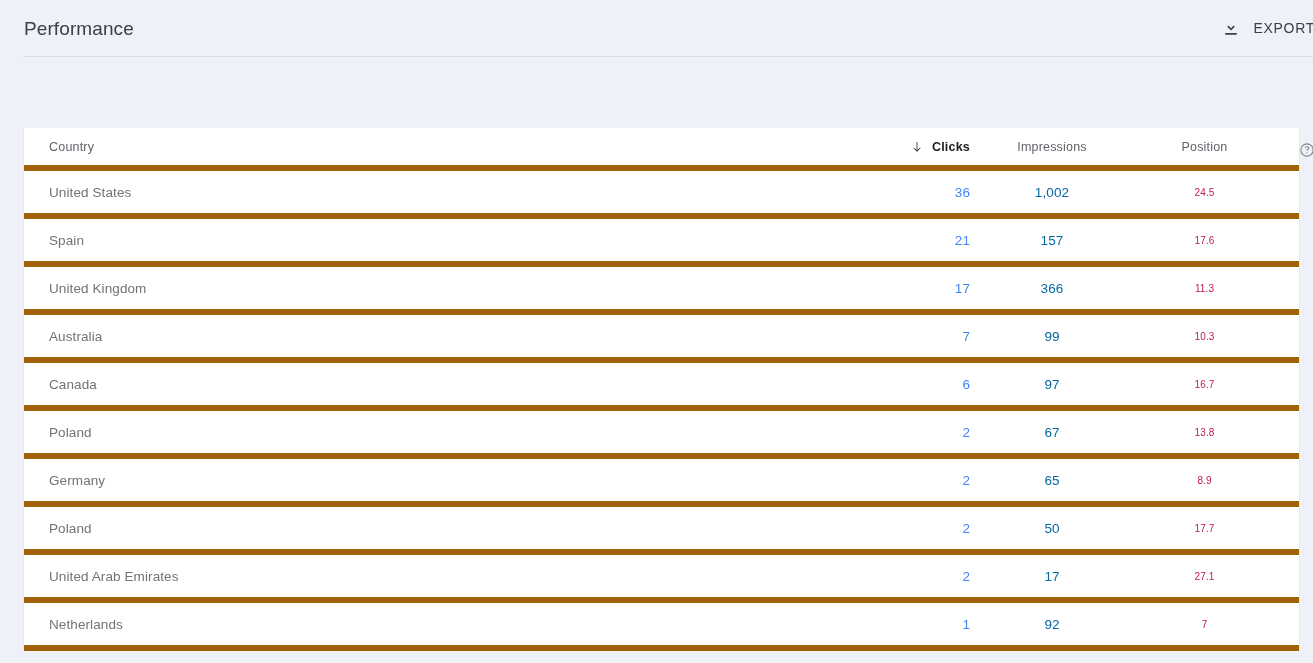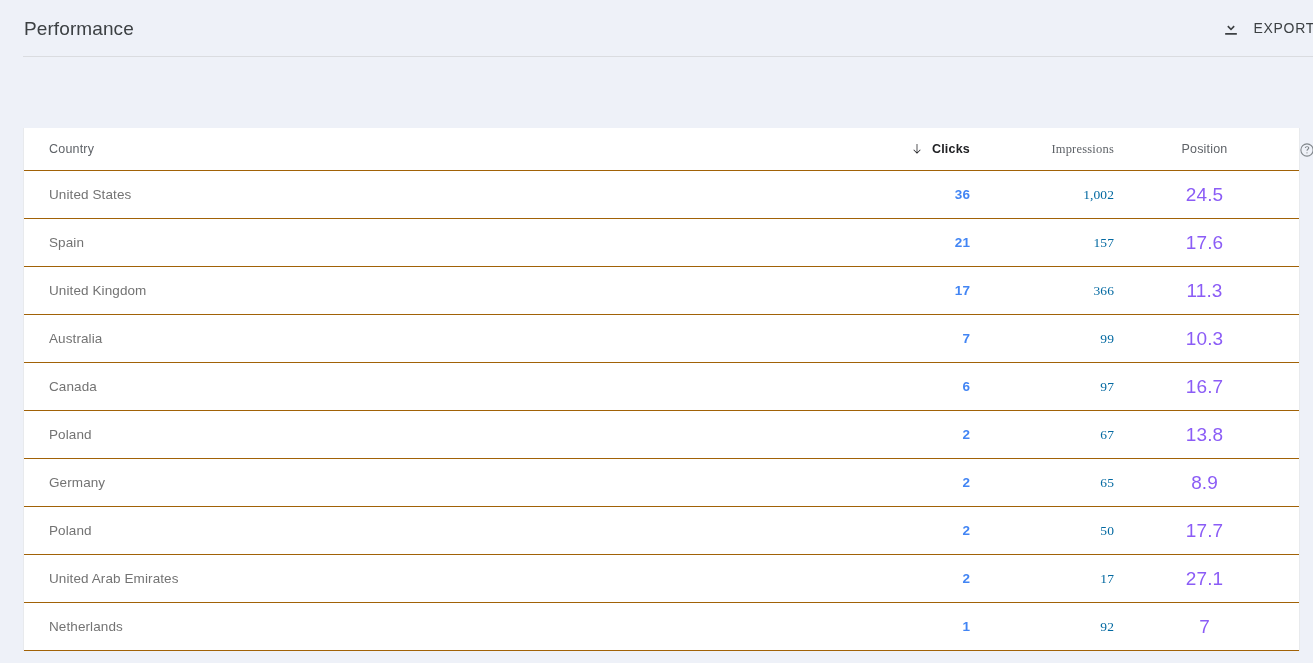--- a/index.html
+++ b/index.html
@@ -156,31 +156,31 @@
     width: 1277px;
     background: #ffffff;
     border-left: 1px solid #e8eaed;
     border-right: 1px solid #e8eaed;
   }
 
   .t-row {
     display: flex;
     align-items: center;
     height: 48px;
-    border-bottom: 1px solid #a16207;
+    border-bottom: 6px solid #a16207;
     padding: 0 24px 0 25px;
   }
 
   .t-head {
     height: 43px;
   }
 
   .c-country { flex: 1 1 auto; min-width: 0; text-align: left; }
-  .c-clicks  { flex: 0 0 155px; text-align: right; padding-right: 20px; font-weight: bold; }
-  .c-impr    { flex: 0 0 150px; text-align: right; padding-right: 26px; font-family: Liberation Serif, serif; }
+  .c-clicks  { flex: 0 0 155px; text-align: right; padding-right: 20px; }
+  .c-impr    { flex: 0 0 150px; text-align: center; padding-right: 26px; }
   .c-pos     { flex: 0 0 135px; text-align: center; padding-right: 6px; }
 
   .t-head .c-country,
   .t-head .c-impr,
   .t-head .c-pos {
     font-size: 12.5px;
     color: #5f6368;
     letter-spacing: 0.2px;
     cursor: pointer;
   }
@@ -202,21 +202,21 @@
 
   .t-body .c-country {
     font-size: 13.5px;
     color: #737373;
     letter-spacing: 0.1px;
     cursor: pointer;
   }
 
   .t-body .c-clicks { font-size: 13.5px; color: #4285f4; letter-spacing: 0.1px; }
   .t-body .c-impr   { font-size: 13.5px; color: #0369a1; letter-spacing: 0.1px; }
-  .t-body .c-pos    { font-size: 19px; color: #8b5cf6; letter-spacing: 0.1px; }
+  .t-body .c-pos    { font-size: 10px; color: #be185d; letter-spacing: 0.1px; }
 </style>
 </head>
 <body>
 
 <div class="app">
 
   <div class="titlebar">
     <div class="page-title">Performance</div>
 
     <div class="export-btn">

